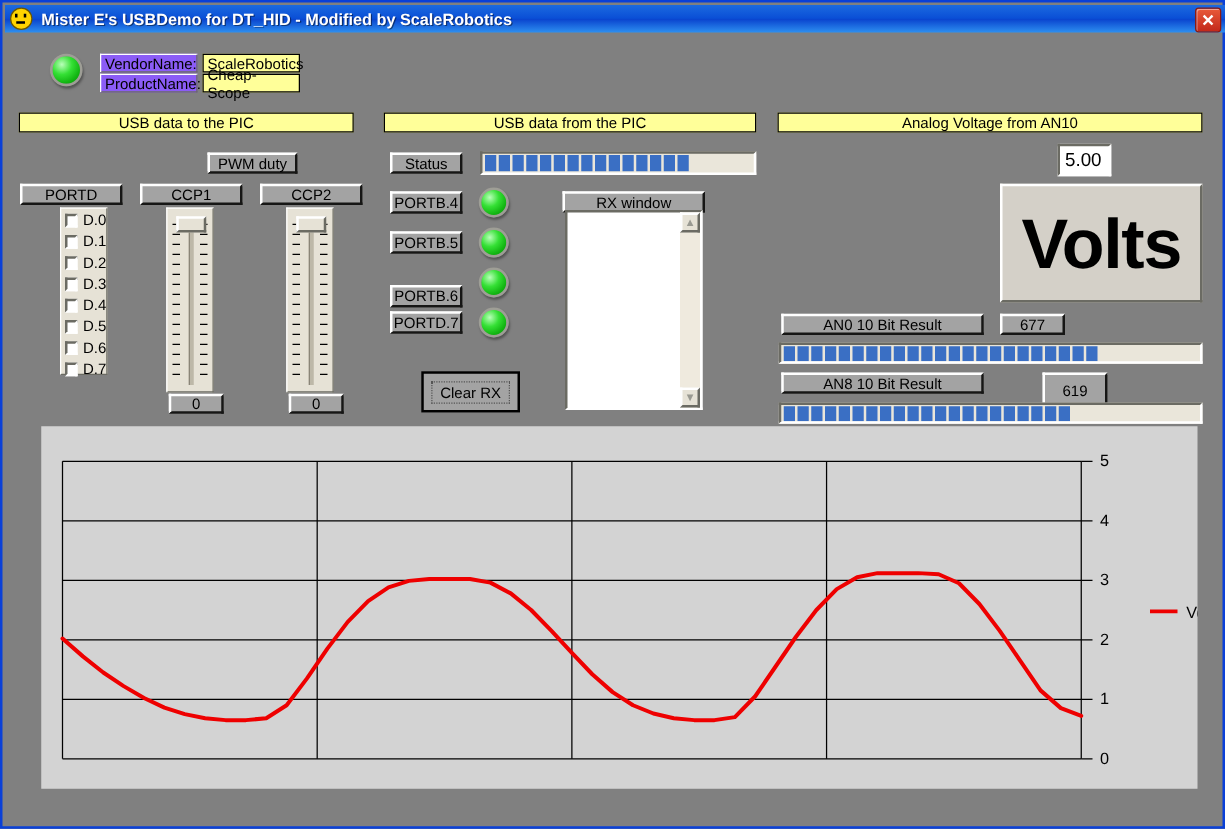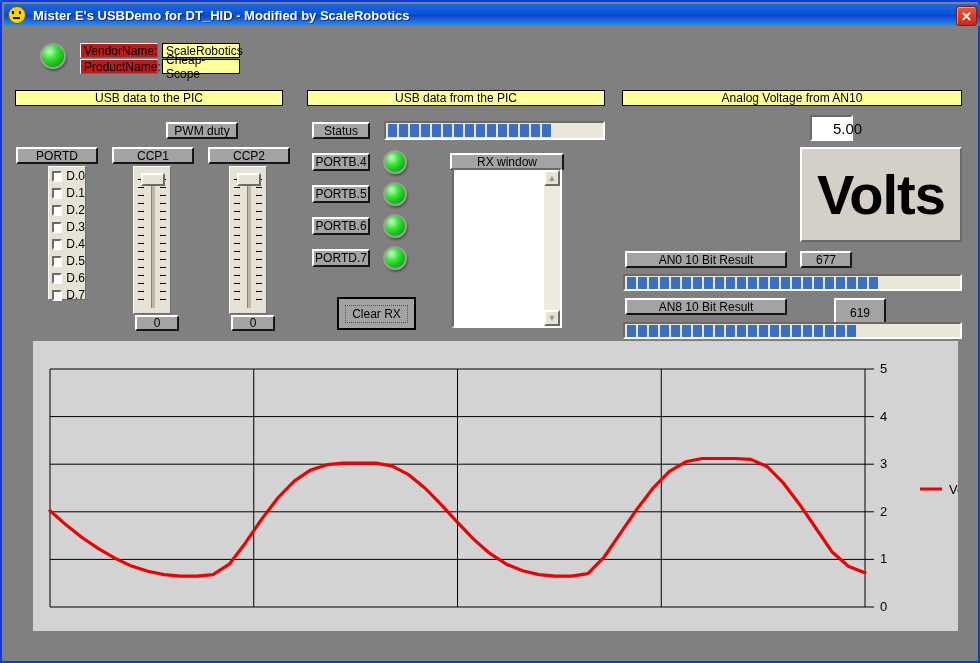--- a/index.html
+++ b/index.html
@@ -69,21 +69,21 @@
     background:#ffff99;border:1px solid #000;
     font-size:12px;color:#000;text-align:center;
     display:flex;align-items:center;justify-content:center;
     box-sizing:border-box;
   }
   .lbl-yellow{
     background:#ffff99;border:1px solid #000;box-sizing:border-box;
     font-size:12px;padding-left:3px;display:flex;align-items:center;
   }
   .lbl-gray{
-    background:#b91c1c;
+    background:#8b5cf6;
     border:1px solid;
     border-top-color:#fff;border-left-color:#fff;
     border-right-color:#6b6b63;border-bottom-color:#6b6b63;
     box-sizing:border-box;font-size:12px;padding-left:3px;
     display:flex;align-items:center;
   }
   
   #dev-led{
     position:absolute;left:38px;top:41px;width:26px;height:26px;
   }
@@ -350,41 +350,41 @@
       <i></i>
       <i></i>
     </div>
 
   <div class="btn3d" style="position:absolute;left:310px;top:151px;width:58px;height:18px;">PORTB.4</div>
   <div class="led" style="position:absolute;left:381px;top:148px;width:24px;height:24px;"></div>
 
   <div class="btn3d" style="position:absolute;left:310px;top:183px;width:58px;height:18px;">PORTB.5</div>
   <div class="led" style="position:absolute;left:381px;top:180px;width:24px;height:24px;"></div>
 
-  <div class="btn3d" style="position:absolute;left:310px;top:215px;width:58px;height:18px;">PORTB.6</div>
+  <div class="btn3d" style="position:absolute;left:310px;top:226px;width:58px;height:18px;">PORTB.6</div>
   <div class="led" style="position:absolute;left:381px;top:212px;width:24px;height:24px;"></div>
 
   <div class="btn3d" style="position:absolute;left:310px;top:247px;width:58px;height:18px;">PORTD.7</div>
   <div class="led" style="position:absolute;left:381px;top:244px;width:24px;height:24px;"></div>
 
   <div class="btn3d dotted-focus" style="position:absolute;left:335px;top:295px;width:79px;height:33px;">
     <span>Clear RX</span>
   </div>
 
   <div class="btn3d" style="position:absolute;left:448px;top:151px;width:114px;height:17px;">RX window</div>
   <div id="rx-box">
     <div id="rx-scroll">
       <div class="sb-arrow" style="top:0;">▲</div>
       <div class="sb-arrow" style="bottom:0;">▼</div>
     </div>
   </div>
 
   <div class="banner" style="position:absolute;left:620px;top:88px;width:340px;height:16px;">Analog Voltage from AN10</div>
 
-  <div class="sunk" style="position:absolute;left:808px;top:113px;width:43px;height:26px;font-size:15px;padding-left:21px;">5.00</div>
+  <div class="sunk" style="position:absolute;left:844px;top:113px;width:43px;height:26px;font-size:15px;padding-left:4px;">5.00</div>
 
 
   <div style="position:absolute;left:798px;top:145px;width:162px;height:95px;background:#d4d0c8;
               border:2px solid;border-top-color:#fff;border-left-color:#fff;
               border-right-color:#6b6b63;border-bottom-color:#6b6b63;box-sizing:border-box;
               display:flex;align-items:center;justify-content:center;
               font-size:56px;font-weight:bold;letter-spacing:-1px;">Volts</div>
 
   <div class="btn3d" style="position:absolute;left:623px;top:249px;width:162px;height:17px;">AN0 10 Bit Result</div>
   <div class="btn3d" style="position:absolute;left:798px;top:249px;width:52px;height:17px;">677</div>

